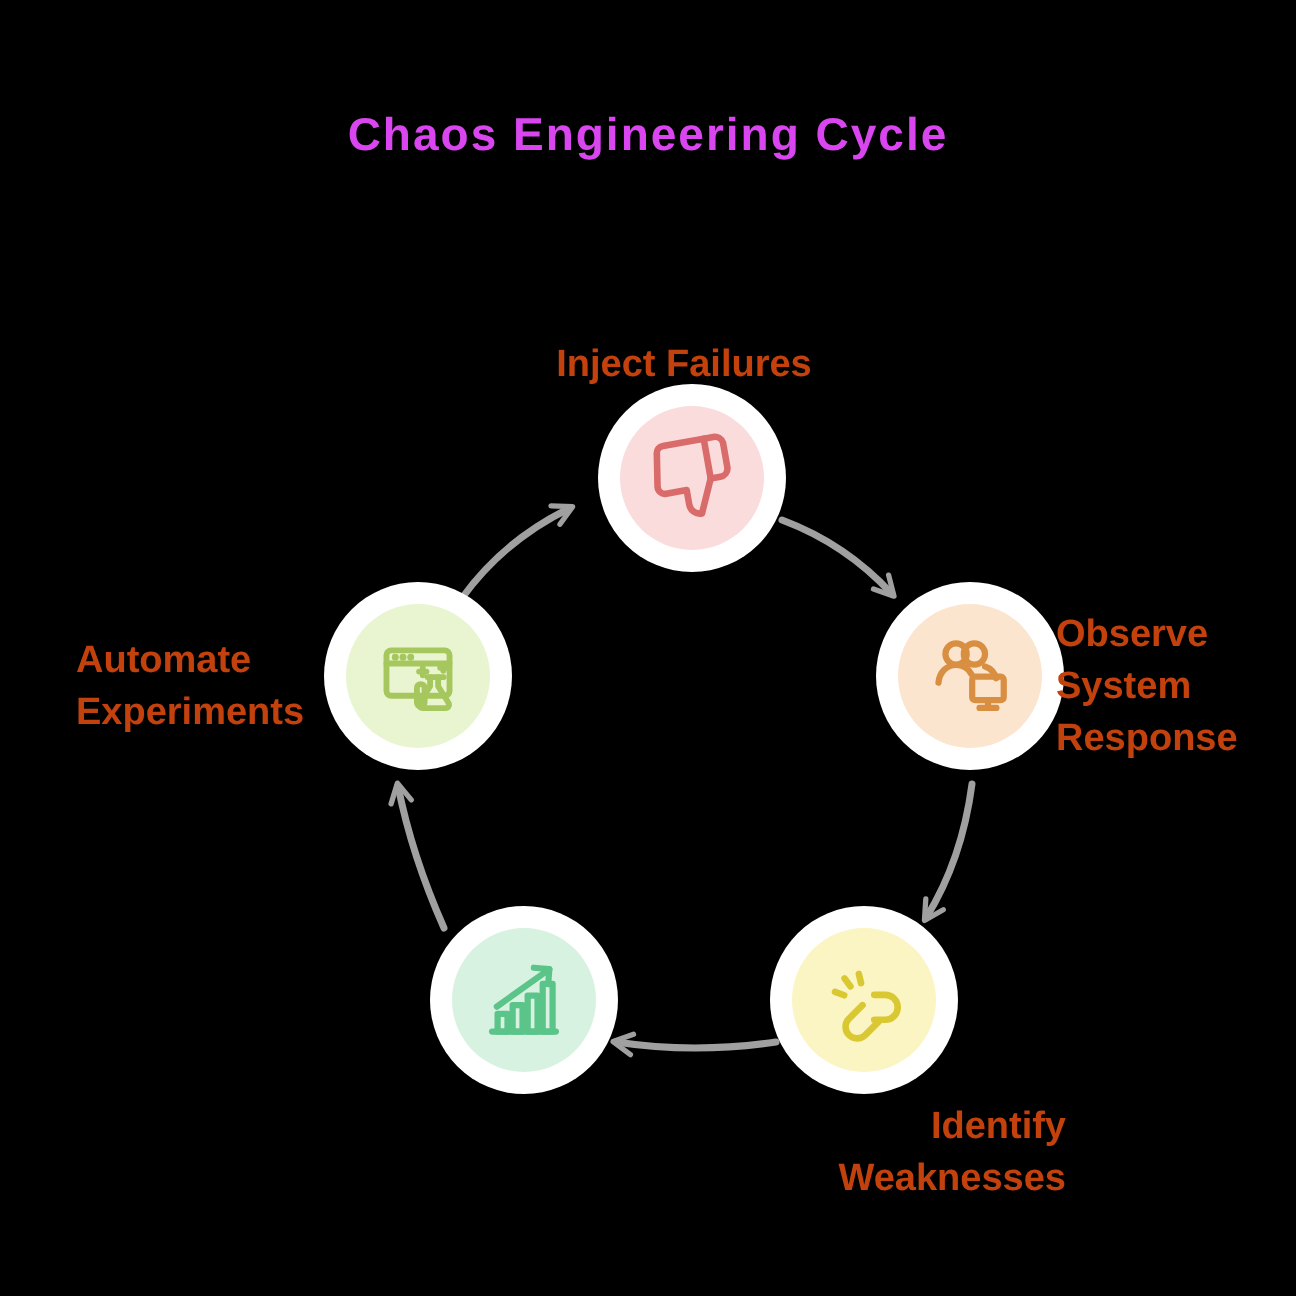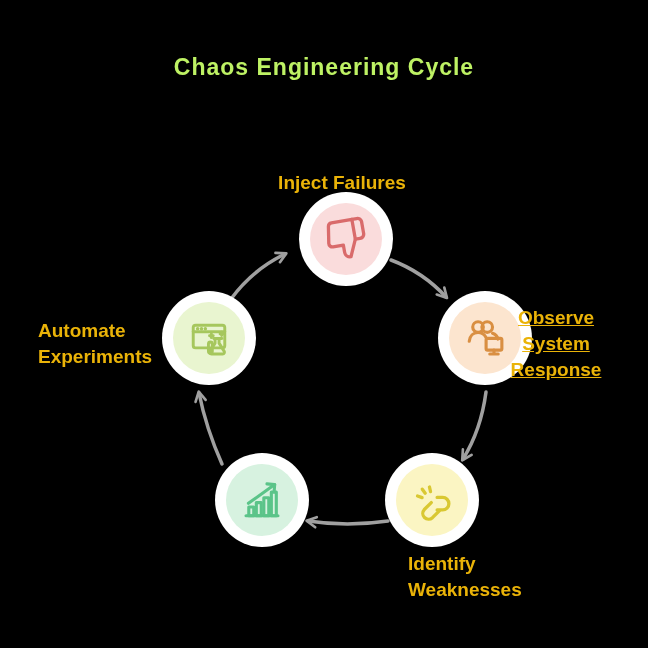--- a/index.html
+++ b/index.html
@@ -19,21 +19,21 @@
   }
   .title {
     position: absolute;
     left: 0;
     top: 54px;
     width: 100%;
     text-align: center;
     font-size: 23px;
     font-weight: bold;
     letter-spacing: 1px;
-    color: #bef264;
+    color: #d946ef;
     margin: 0;
   }
   .connectors {
     position: absolute;
     left: 0;
     top: 0;
     width: 648px;
     height: 648px;
   }
   .connectors path.link {
@@ -53,28 +53,28 @@
     justify-content: center;
   }
   .circle svg { width: 44px; height: 44px; }
   .c-top    { left: 310px; top: 203px; background: #fadcdc; }
   .c-right  { left: 449px; top: 302px; background: #fce5cf; }
   .c-br     { left: 396px; top: 464px; background: #fbf5c3; }
   .c-bl     { left: 226px; top: 464px; background: #d7f2e0; }
   .c-left   { left: 173px; top: 302px; background: #e9f5d0; }
   .label {
     position: absolute;
-    color: #eab308;
+    color: #c2410c;
     font-size: 19px;
     font-weight: bold;
     line-height: 26px;
   }
   .l-top   { left: 242px; top: 170px; width: 200px; text-align: center; }
-  .l-right { left: 501px; top: 305px; width: 110px; text-align: center; text-decoration: underline; }
-  .l-br    { left: 408px; top: 551px; width: 125px; text-align: left; }
+  .l-right { left: 528px; top: 305px; width: 110px; text-align: left; }
+  .l-br    { left: 408px; top: 551px; width: 125px; text-align: right; }
   .l-bl    { left: 150px; top: 549px; width: 130px; text-align: center; }
   .l-left  { left:  38px; top: 318px; width: 122px; text-align: left; }
 </style>
 </head>
 <body>
 
 <div class="canvas">
 
   <h1 class="title">Chaos Engineering Cycle</h1>
 

